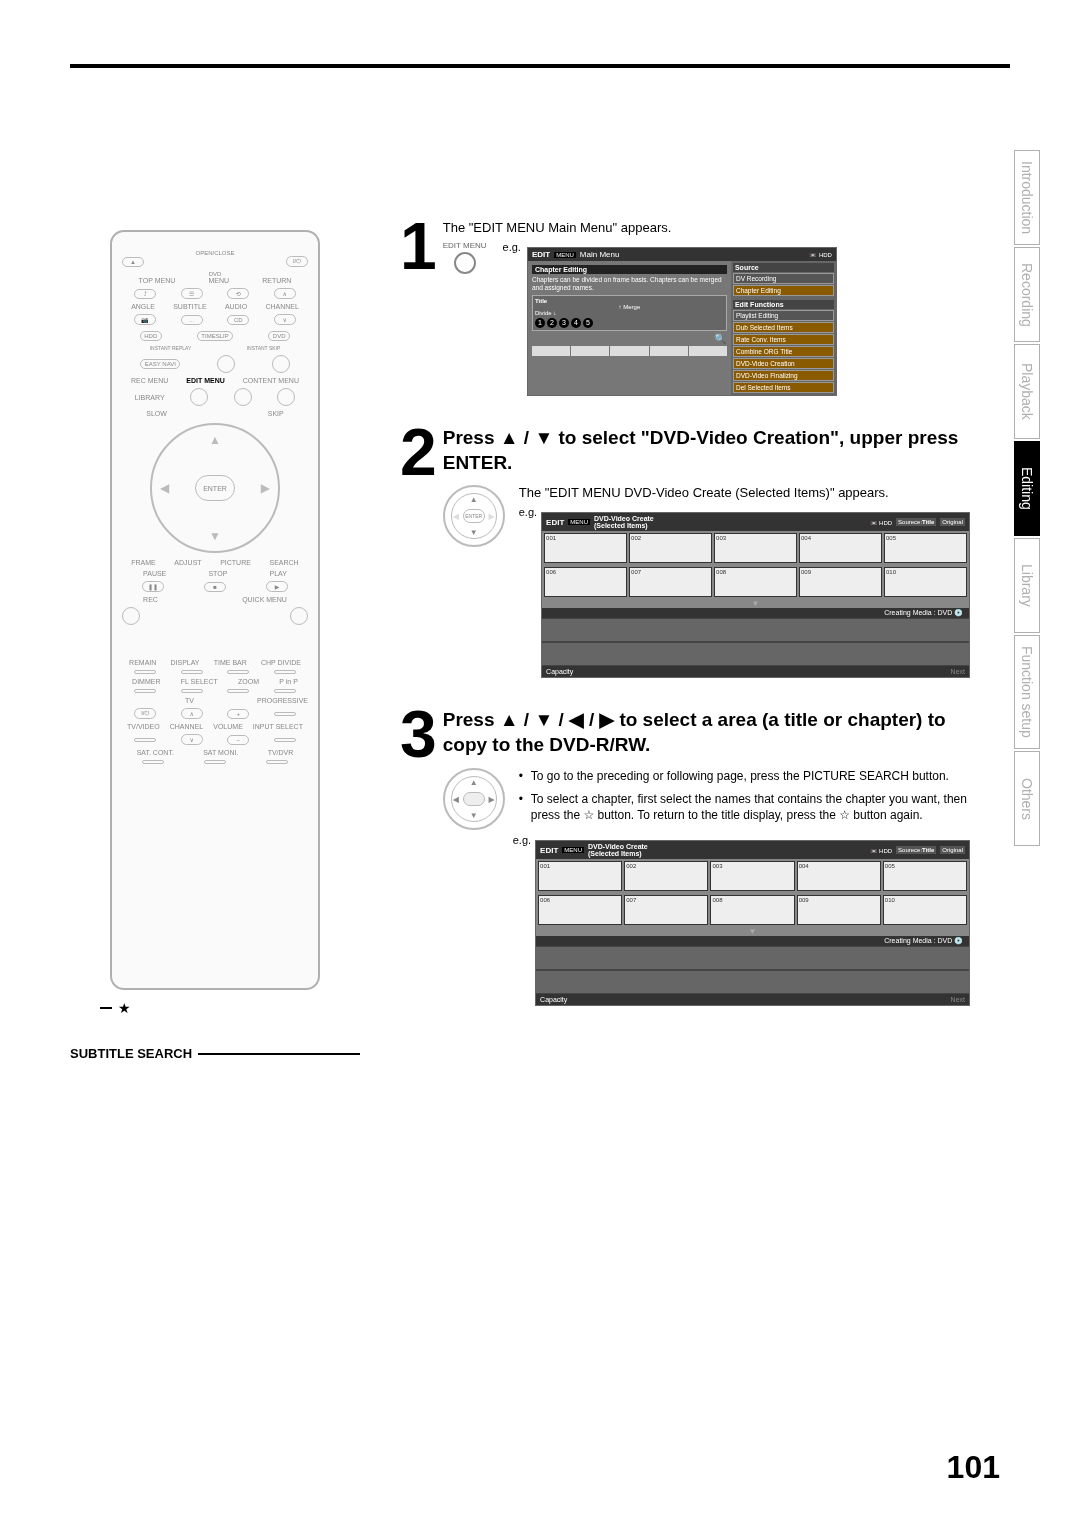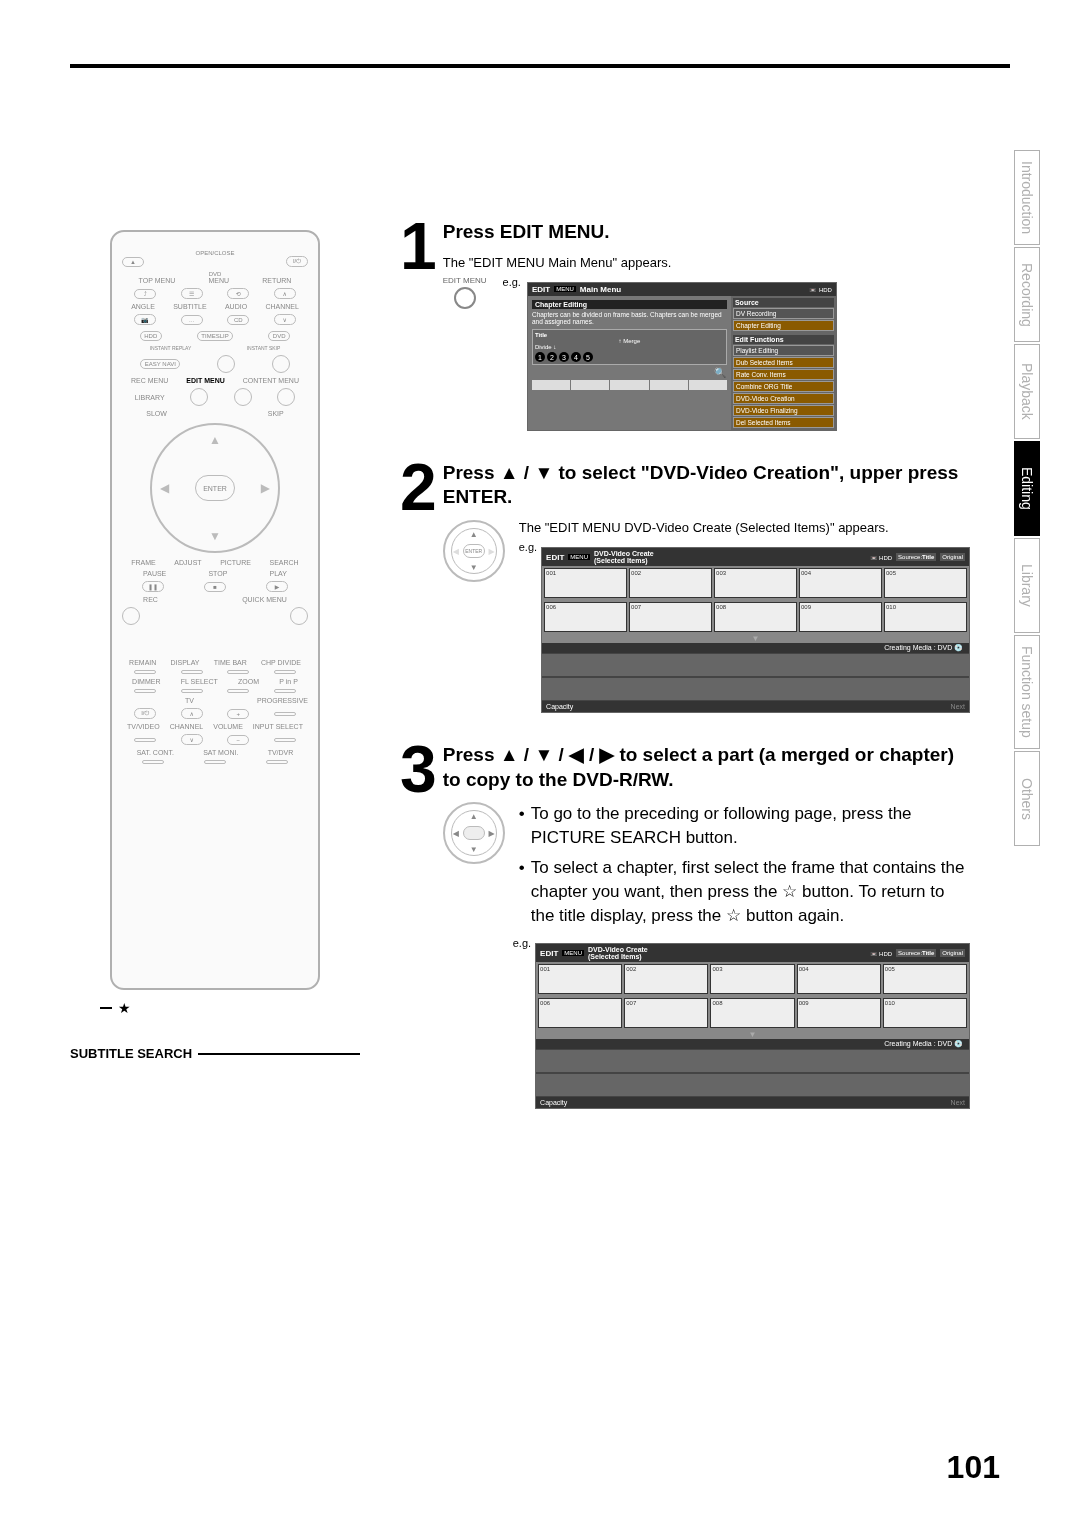--- a/index.html
+++ b/index.html
@@ -30,21 +30,21 @@
   .thumbrow { display:flex; gap:2px; padding:2px;}
   .thumbox { flex:1; height:30px; background:#eee; border:1px solid #333; position:relative; font-size:6px; color:#333; padding:1px;}
   .capbar { background:#333; padding:2px 4px; font-size:7px; display:flex; justify-content:space-between;}
   .strip { background:#666; height:24px; border-top:1px solid #444; border-bottom:1px solid #444;}
   .smallremote { width:62px; height:62px; border-radius:50%; border:2px solid #bbb; margin-right:8px; position:relative; flex-shrink:0;}
   .smallremote .cross{position:absolute; inset:6px; border:1px solid #bbb; border-radius:50%;}
   .smallremote .enter{position:absolute; top:50%; left:50%; transform:translate(-50%,-50%); width:22px;height:14px; border:1px solid #bbb; border-radius:7px; font-size:5px; display:flex; align-items:center; justify-content:center; color:#888;}
   .editmenu-btn { display:flex; flex-direction:column; align-items:center; gap:2px; margin-right:10px; font-size:8px; color:#666;}
   .editmenu-btn .circ{width:22px;height:22px;border:2px solid #888;border-radius:50%;}
   .withicons { display:flex; align-items:flex-start; gap:6px;}
-  .bullet-list { font-size:17px; line-height:1.4; }
+  .bullet-list { font-size:12px; line-height:1.4; }
   .bullet-list li{ list-style:none; position:relative; padding-left:12px; margin-bottom:6px;}
   .bullet-list li::before{content:"•"; position:absolute; left:0;}
   .pic-search { margin-top: 30px; font-size: 13px; font-weight: bold; display:flex; align-items:center; gap:6px;}
   .pic-search .line{flex:1; height:2px; background:#000;}
   .star { font-size:14px;}
   
   .rrow{display:flex; justify-content:space-around; margin-bottom:4px; align-items:center;}
   .rbtn{border:1px solid #bbb; border-radius:10px; padding:1px 3px; min-width:22px; text-align:center; font-size:6px;}
   .rbig{width:18px;height:18px;border:1px solid #bbb;border-radius:50%;}
   .navpad{width:130px;height:130px;border:2px solid #bbb;border-radius:50%;margin:6px auto;position:relative;}
@@ -235,33 +235,32 @@
       <span>SUBTITLE SEARCH</span>
         <span class="line"></span>
     </div>
   </div>
 
   <div class="right-col">
 
     <div class="step">
       <div class="step-num">1</div>
       <div class="step-body">
-        <div class="step-title">Press EDIT MENU.</div>
         <div class="step-sub">The "EDIT MENU Main Menu" appears.</div>
         <div class="withicons">
           <div class="editmenu-btn">
             <span>EDIT MENU</span>
             <div class="circ"></div>
           </div>
           <span class="eg">e.g.</span>
           <div class="screenmock" style="width:310px;">
             <div class="sm-top">
               <span style="font-weight:bold;">EDIT</span>
               <span style="font-size:6px;background:#000;padding:0 2px;">MENU</span>
-              <span style="font-weight:bold;">Main Menu</span>
+              <span style="font-weight:normal;">Main Menu</span>
               <span style="margin-left:auto;font-size:6px;">📼 <span>HDD</span></span>
             </div>
             <div class="sm-body">
               <div class="sm-left">
                 <div style="background:#222;padding:1px 3px;margin-bottom:2px;font-weight:bold;font-size:7px;">Chapter Editing</div>
                 <div style="font-size:6.5px;line-height:1.2;margin-bottom:3px;">Chapters can be divided on frame basis. Chapters can be merged and assigned names.</div>
                 <div style="background:#666;border:1px solid #aaa;padding:2px;">
                   <div style="font-size:6px;font-weight:bold;">Title</div>
                   <div style="font-size:6px;text-align:center;">↑ <span>Merge</span></div>
                   <div style="font-size:6px;"><span>Divide</span> ↓</div>
@@ -354,33 +353,33 @@
               </div>
             </div>
           </div>
         </div>
       </div>
     </div>
 
     <div class="step">
       <div class="step-num">3</div>
       <div class="step-body">
-        <div class="step-title">Press ▲ / ▼ / ◀ / ▶ to select a part (a merged or chapter) to copy to the DVD-R/RW.</div>
+        <div class="step-title">Press ▲ / ▼ / ◀ / ▶ to select a area (a title or chapter) to copy to the DVD-R/RW.</div>
         <div class="withicons">
           <div class="smallremote">
             <div class="cross"></div>
             <div class="enter" style="background:#eee;"></div>
             <span style="position:absolute;top:8px;left:50%;transform:translateX(-50%);font-size:8px;color:#888;">▲</span>
             <span style="position:absolute;bottom:8px;left:50%;transform:translateX(-50%);font-size:8px;color:#888;">▼</span>
             <span style="position:absolute;left:8px;top:50%;transform:translateY(-50%);font-size:8px;color:#888;">◀</span>
             <span style="position:absolute;right:8px;top:50%;transform:translateY(-50%);font-size:8px;color:#888;">▶</span>
           </div>
           <ul class="bullet-list" style="flex:1;">
             <li>To go to the preceding or following page, press the PICTURE SEARCH button.</li>
-            <li>To select a chapter, first select the frame that contains the chapter you want, then press the ☆ button. To return to the title display, press the ☆ button again.</li>
+            <li>To select a chapter, first select the names that contains the chapter you want, then press the ☆ button. To return to the title display, press the ☆ button again.</li>
           </ul>
         </div>
         <div style="display:flex;gap:4px;align-items:flex-start;margin-left:70px;margin-top:4px;">
           <span class="eg">e.g.</span>
           <div class="screenmock" style="flex:1;">
             <div class="sm-top">
               <span style="font-weight:bold;">EDIT</span>
               <span style="font-size:6px;background:#000;padding:0 2px;">MENU</span>
               <span style="font-size:7px;font-weight:bold;"><span>DVD-Video Create</span><br><span>(Selected Items)</span></span>
               <span style="margin-left:auto;font-size:6px;">📼 <span>HDD</span></span>

